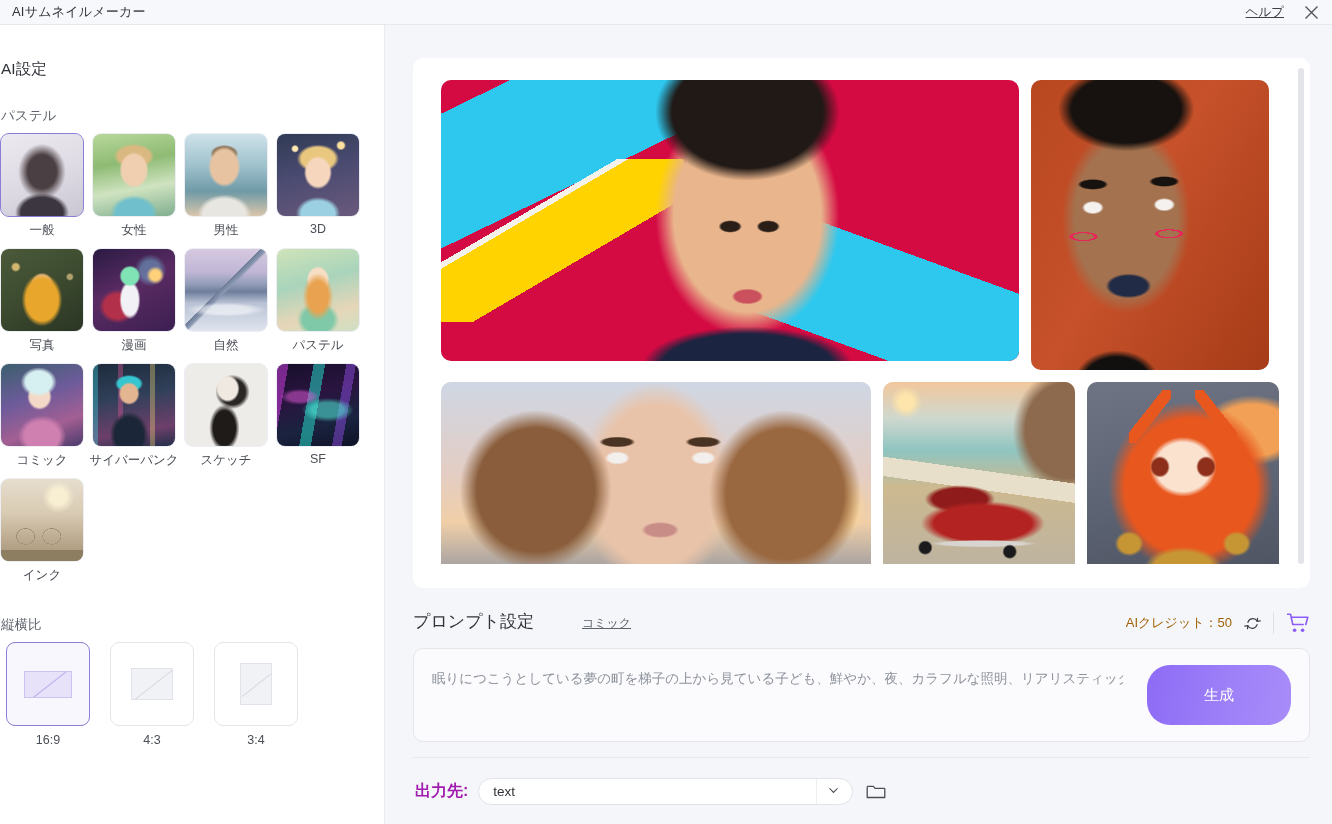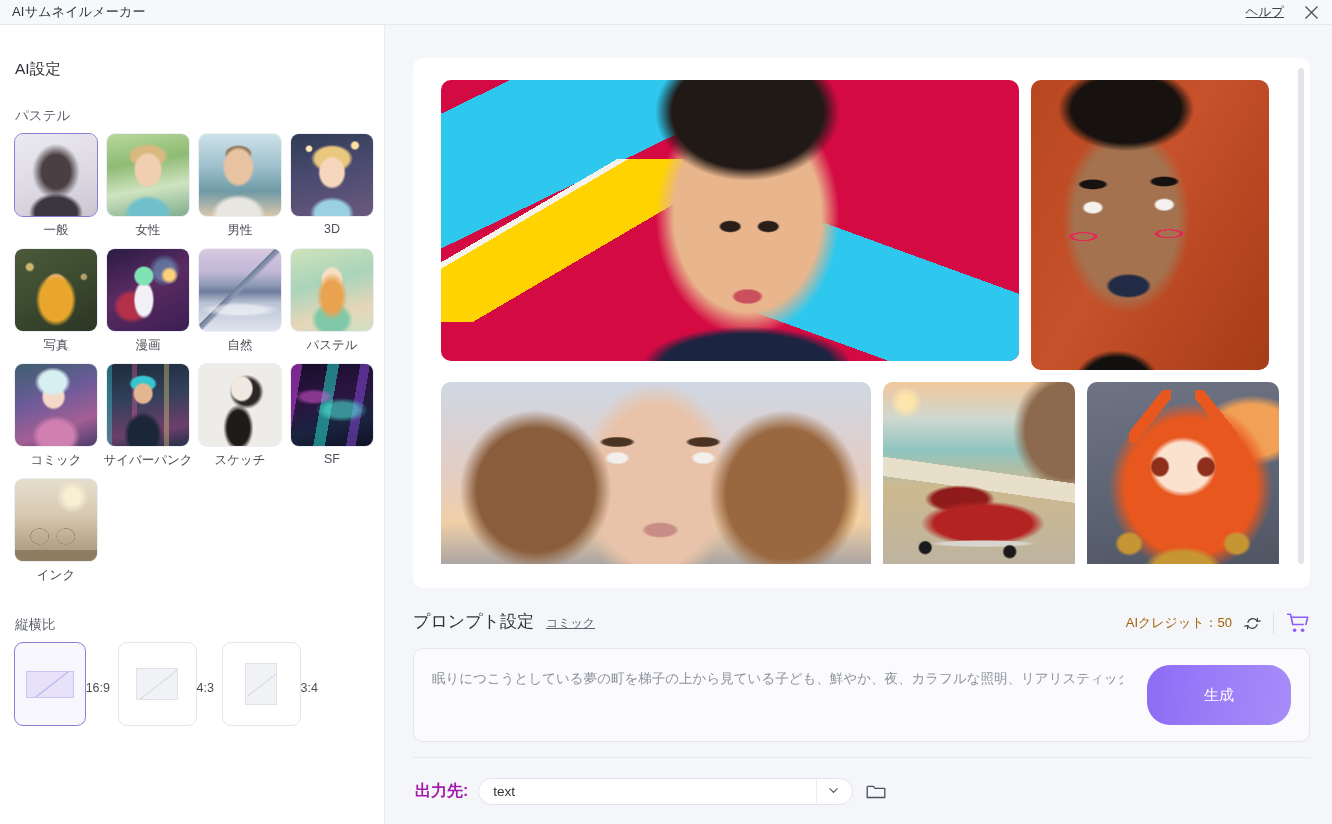--- a/index.html
+++ b/index.html
@@ -46,21 +46,21 @@
   .close-btn svg { display: block; }
 
   
   .body-split { flex: 1; display: flex; min-height: 0; }
 
   
   .sidebar {
     width: 385px; min-width: 385px;
     background: #ffffff;
     border-right: 1px solid #e9ebf1;
-    padding: 0 14px;
+    padding: 0 0;
     overflow: hidden;
     position: relative;
   }
   .sidebar-title {
     font-size: 15.5px; color: #2f3238;
     margin: 34px 0 0 0; padding-left: 1px;
   }
   .section-label {
     font-size: 13.5px; color: #5d626b;
     margin-top: 27px; margin-bottom: 8px; padding-left: 1px;
@@ -93,21 +93,21 @@
   .style-thumb .art { position: absolute; inset: 0; }
   .style-label {
     font-size: 12.5px; color: #4a4e56;
     margin-top: 5px; margin-bottom: 5px;
     white-space: nowrap;
     text-align: center;
   }
 
   .ratio-row { display: flex; gap: 8px; margin-top: 6px; }
   .ratio-cell {
-    width: 96px; display: flex; flex-direction: row; align-items: center;
+    width: 96px; display: flex; flex-direction: column; align-items: center;
     cursor: pointer;
   }
   .ratio-box {
     width: 84px; height: 84px;
     border: 1px solid #e4e6ec; border-radius: 9px;
     background: #ffffff;
     display: flex; align-items: center; justify-content: center;
   }
   .ratio-cell.selected .ratio-box {
     border-color: #8a7ed6; background: #f8f7fe;
@@ -178,20 +178,21 @@
   }
   .gallery-scrollbar .thumbbar {
     position: absolute; top: 0; left: 0; width: 6px; height: 496px;
     background: #e2e4ea; border-radius: 3px;
   }
 
   
   .prompt-head {
     display: flex; align-items: baseline;
     margin-top: 22px;
+    gap: 36px;
   }
   .prompt-title { font-size: 17px; color: #2f3238; }
   .disclaimer-link {
     font-size: 12px; color: #5d626b; text-decoration: underline;
     margin-left: 12px; cursor: pointer;
   }
   .credit-area {
     margin-left: auto; display: flex; align-items: center; gap: 12px;
   }
   .credit-text { font-size: 13px; color: #a16207; white-space: nowrap; }

